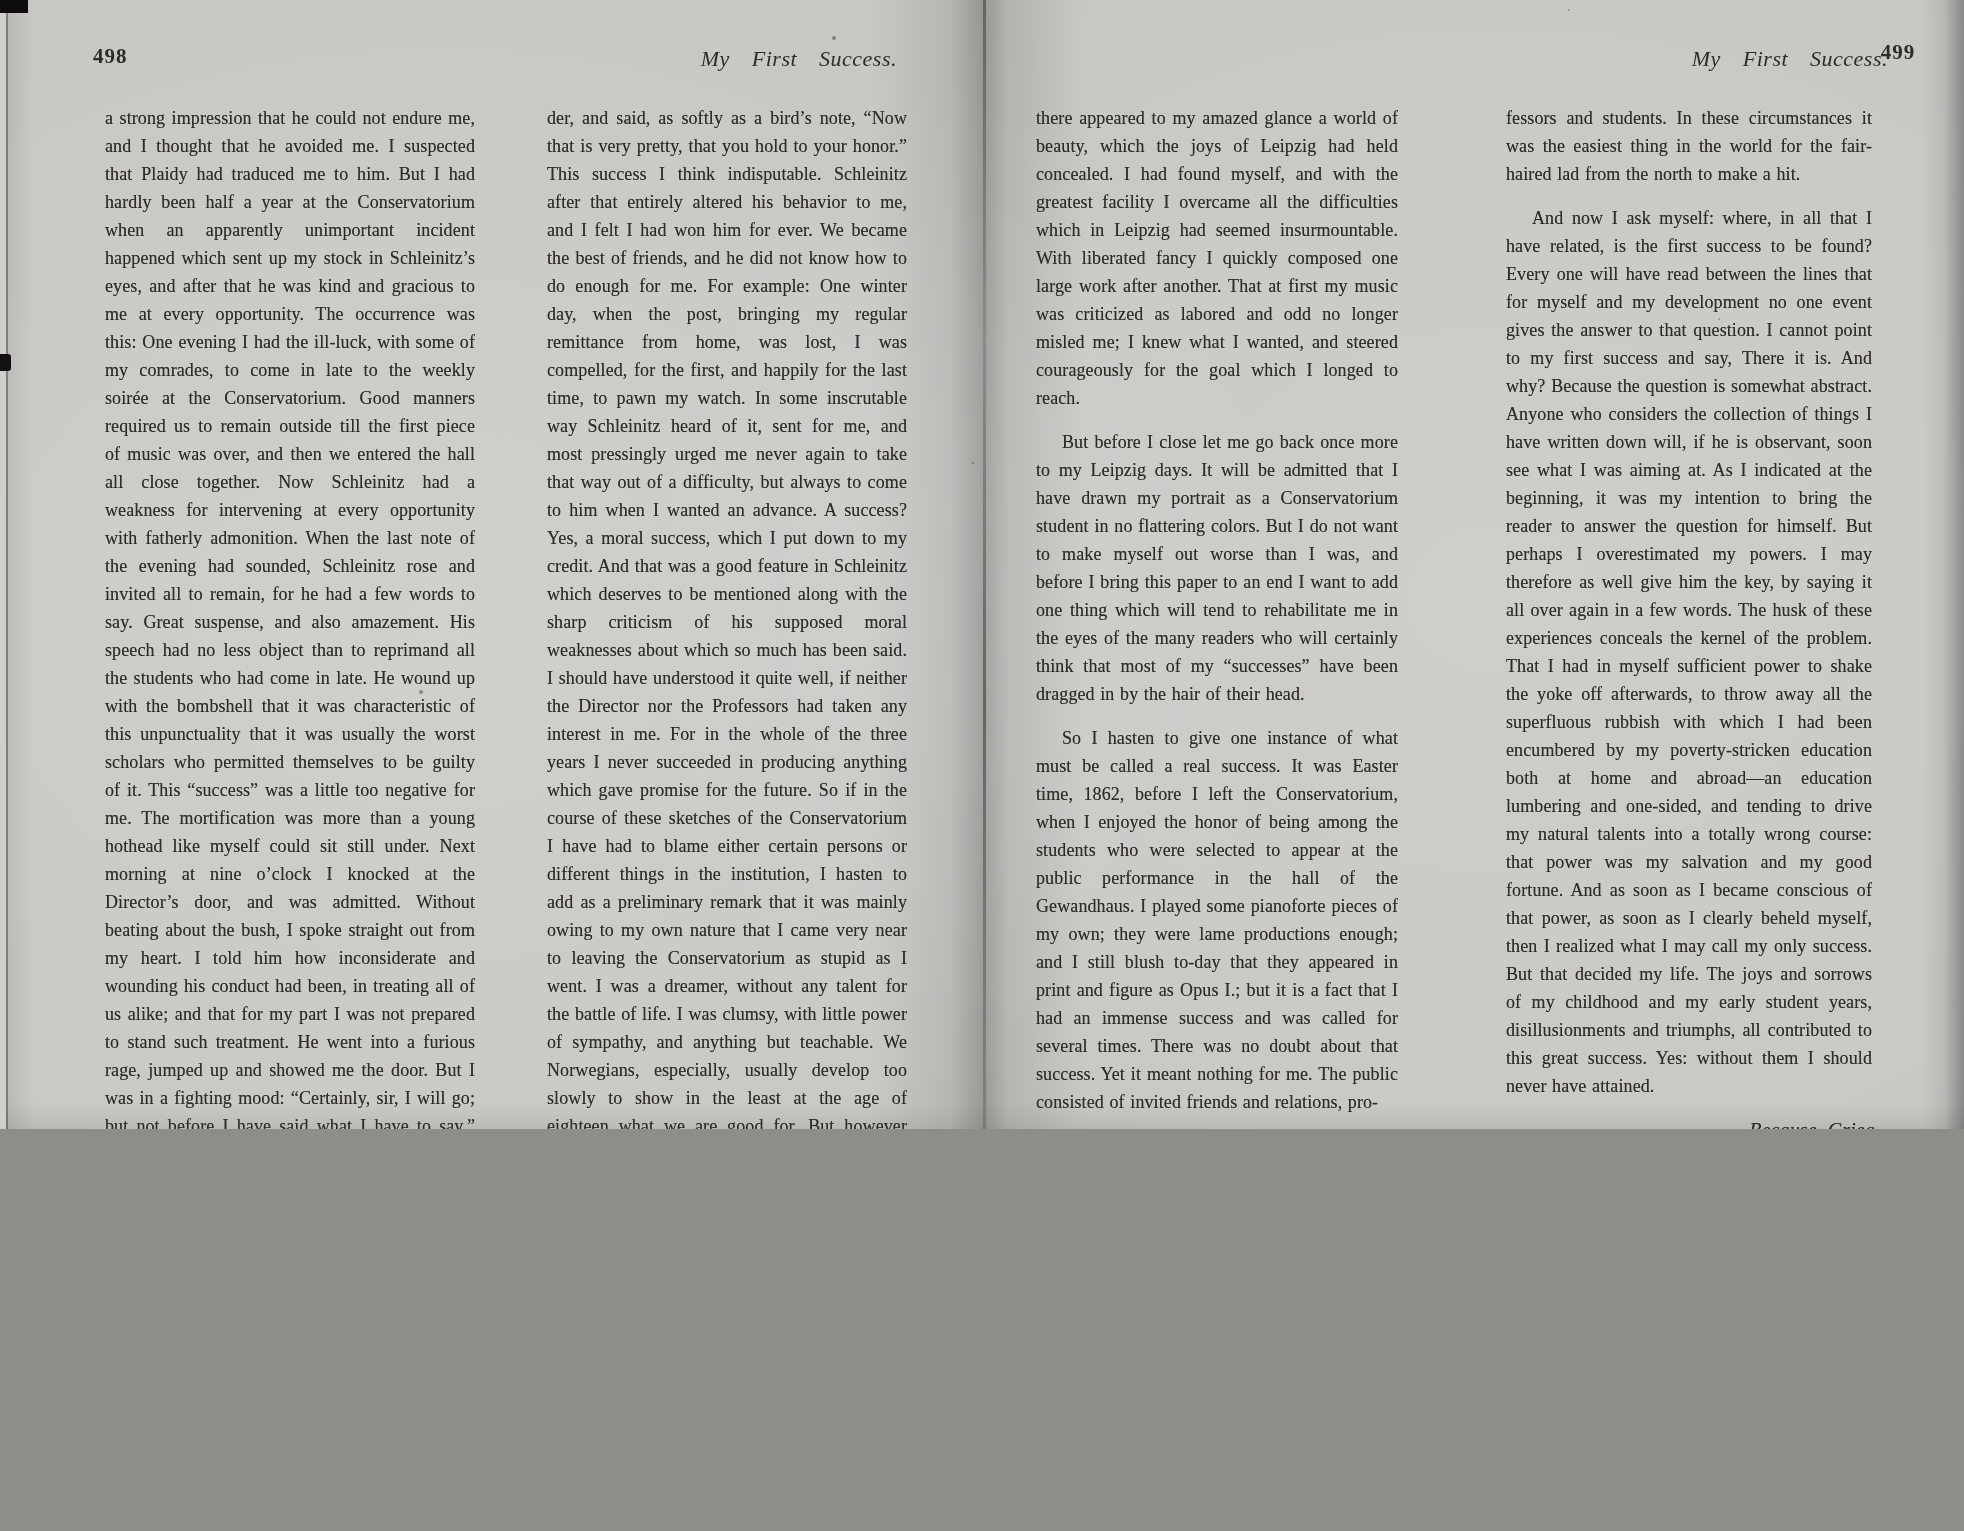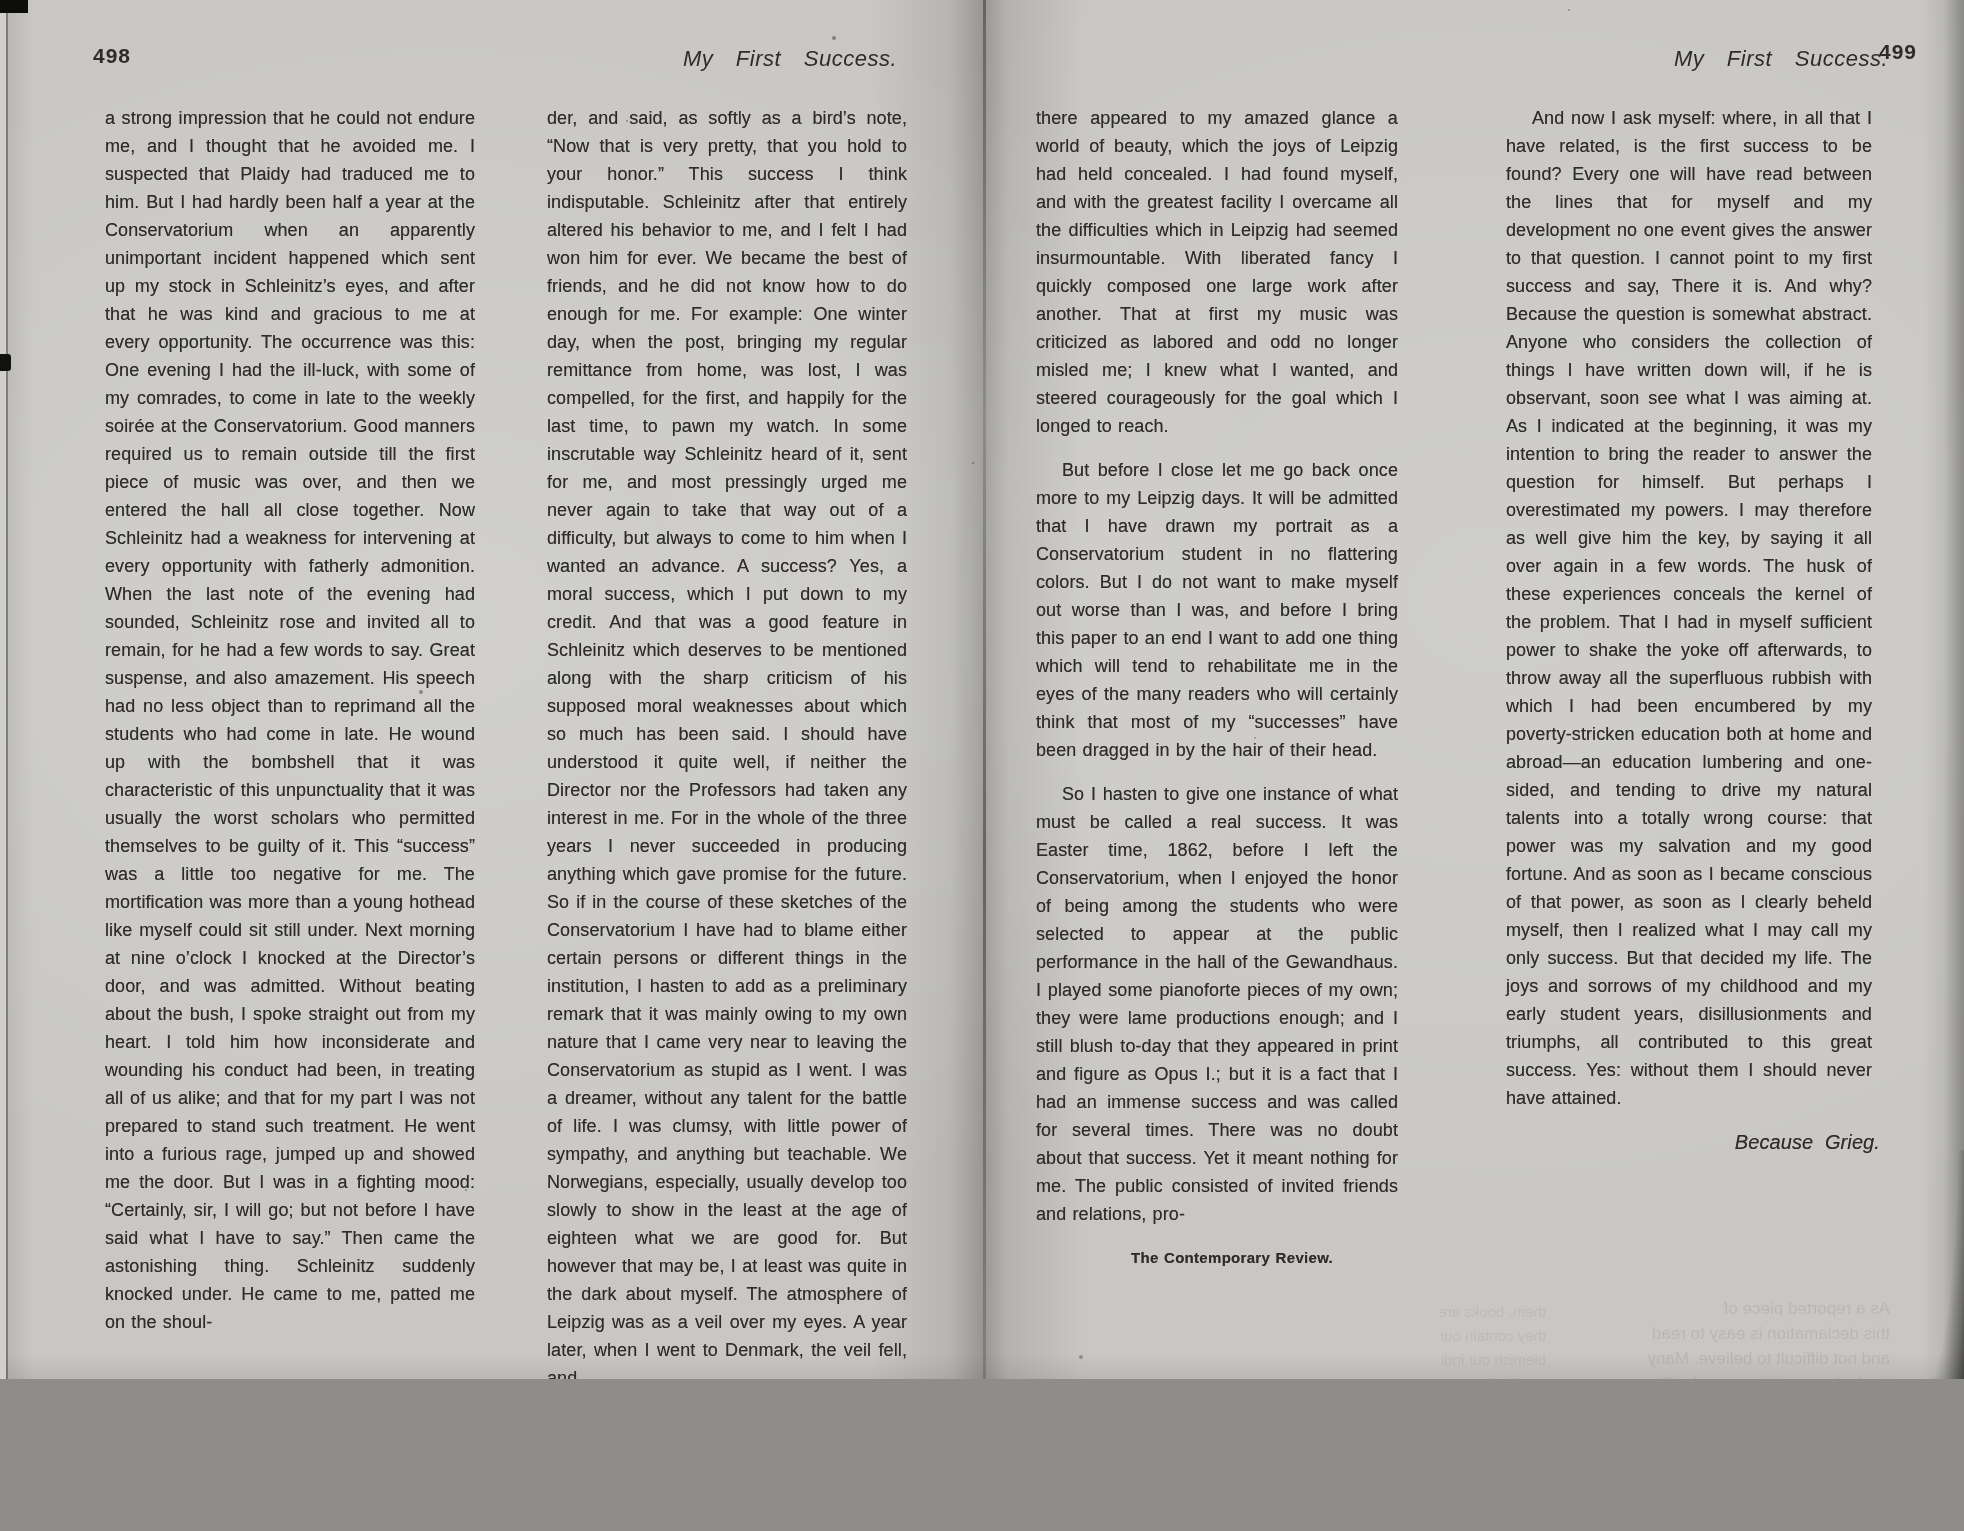--- a/index.html
+++ b/index.html
@@ -1,18 +1,18 @@
 <!DOCTYPE html>
 <html lang="en"><head>
 <meta charset="utf-8">
 <style>
   html,body{margin:0;padding:0;background:#8e8d8a;}
   .scan{
-    position:relative;width:1964px;height:1379px;overflow:hidden;
-    font-family:Liberation Sans, sans-serif;color:#2e2c28;
+    position:relative;width:1964px;height:1129px;overflow:hidden;
+    font-family:Liberation Serif, serif;color:#2e2c28;
     background:
       radial-gradient(1250px 950px at 440px 620px, rgba(255,255,255,.16), rgba(255,255,255,0) 72%),
       radial-gradient(1250px 1000px at 1500px 600px, rgba(255,255,255,.13), rgba(255,255,255,0) 72%),
       linear-gradient(90deg, rgba(0,0,0,.10) 0px, rgba(0,0,0,0) 34px),
       linear-gradient(90deg, rgba(0,0,0,0) 870px, rgba(90,88,84,.16) 950px, rgba(58,56,53,.34) 983px, rgba(90,88,84,.18) 1008px, rgba(0,0,0,0) 1085px),
       linear-gradient(270deg, rgba(0,0,0,.15) 0px, rgba(0,0,0,0) 42px),
       linear-gradient(0deg, rgba(0,0,0,.08) 0px, rgba(0,0,0,0) 26px),
       #c8c7c3;
   }
   .pagenum{position:absolute;font-size:21px;font-weight:700;letter-spacing:1px;}
@@ -78,20 +78,21 @@
   <div class="col" id="col3">
     <div>
         <p class="para">there appeared to my amazed glance a world of beauty, which the joys of Leipzig had held concealed. I had found myself, and with the greatest facility I overcame all the difficulties which in Leipzig had seemed insurmountable. With liberated fancy I quickly composed one large work after another. That at first my music was criticized as labored and odd no longer misled me; I knew what I wanted, and steered courageously for the goal which I longed to reach.</p>
         <p class="para indent">But before I close let me go back once more to my Leipzig days. It will be admitted that I have drawn my portrait as a Conservatorium student in no flattering colors. But I do not want to make myself out worse than I was, and before I bring this paper to an end I want to add one thing which will tend to rehabilitate me in the eyes of the many readers who will certainly think that most of my “successes” have been dragged in by the hair of their head.</p>
         <p class="para indent">So I hasten to give one instance of what must be called a real success. It was Easter time, 1862, before I left the Conservatorium, when I enjoyed the honor of being among the students who were selected to appear at the public performance in the hall of the Gewandhaus. I played some pianoforte pieces of my own; they were lame productions enough; and I still blush to-day that they appeared in print and figure as Opus I.; but it is a fact that I had an immense success and was called for several times. There was no doubt about that success. Yet it meant nothing for me. The public consisted of invited friends and relations, pro-</p>
       </div>
     <div class="attribution">The Contemporary Review.</div>
   </div>
   <div class="col" id="col4">
     <div>
+        <p class="para">fessors and students. In these circumstances it was the easiest thing in the world for the fair-haired lad from the north to make a hit.</p>
         <p class="para indent">And now I ask myself: where, in all that I have related, is the first success to be found? Every one will have read between the lines that for myself and my development no one event gives the answer to that question. I cannot point to my first success and say, There it is. And why? Because the question is somewhat abstract. Anyone who considers the collection of things I have written down will, if he is observant, soon see what I was aiming at. As I indicated at the beginning, it was my intention to bring the reader to answer the question for himself. But perhaps I overestimated my powers. I may therefore as well give him the key, by saying it all over again in a few words. The husk of these experiences conceals the kernel of the problem. That I had in myself sufficient power to shake the yoke off afterwards, to throw away all the superfluous rubbish with which I had been encumbered by my poverty-stricken education both at home and abroad—an education lumbering and one-sided, and tending to drive my natural talents into a totally wrong course: that power was my salvation and my good fortune. And as soon as I became conscious of that power, as soon as I clearly beheld myself, then I realized what I may call my only success. But that decided my life. The joys and sorrows of my childhood and my early student years, disillusionments and triumphs, all contributed to this great success. Yes: without them I should never have attained.</p>
       </div>
     <div class="signature">Because Grieg.</div>
   </div>
 
   <div class="ghost" id="ghost-main">
       <div>As a reported piece of</div>
       <div>this declamation is easy to read</div>
       <div>and not difficult to believe.  Many</div>
       <div>books have not been read, still more</div>

